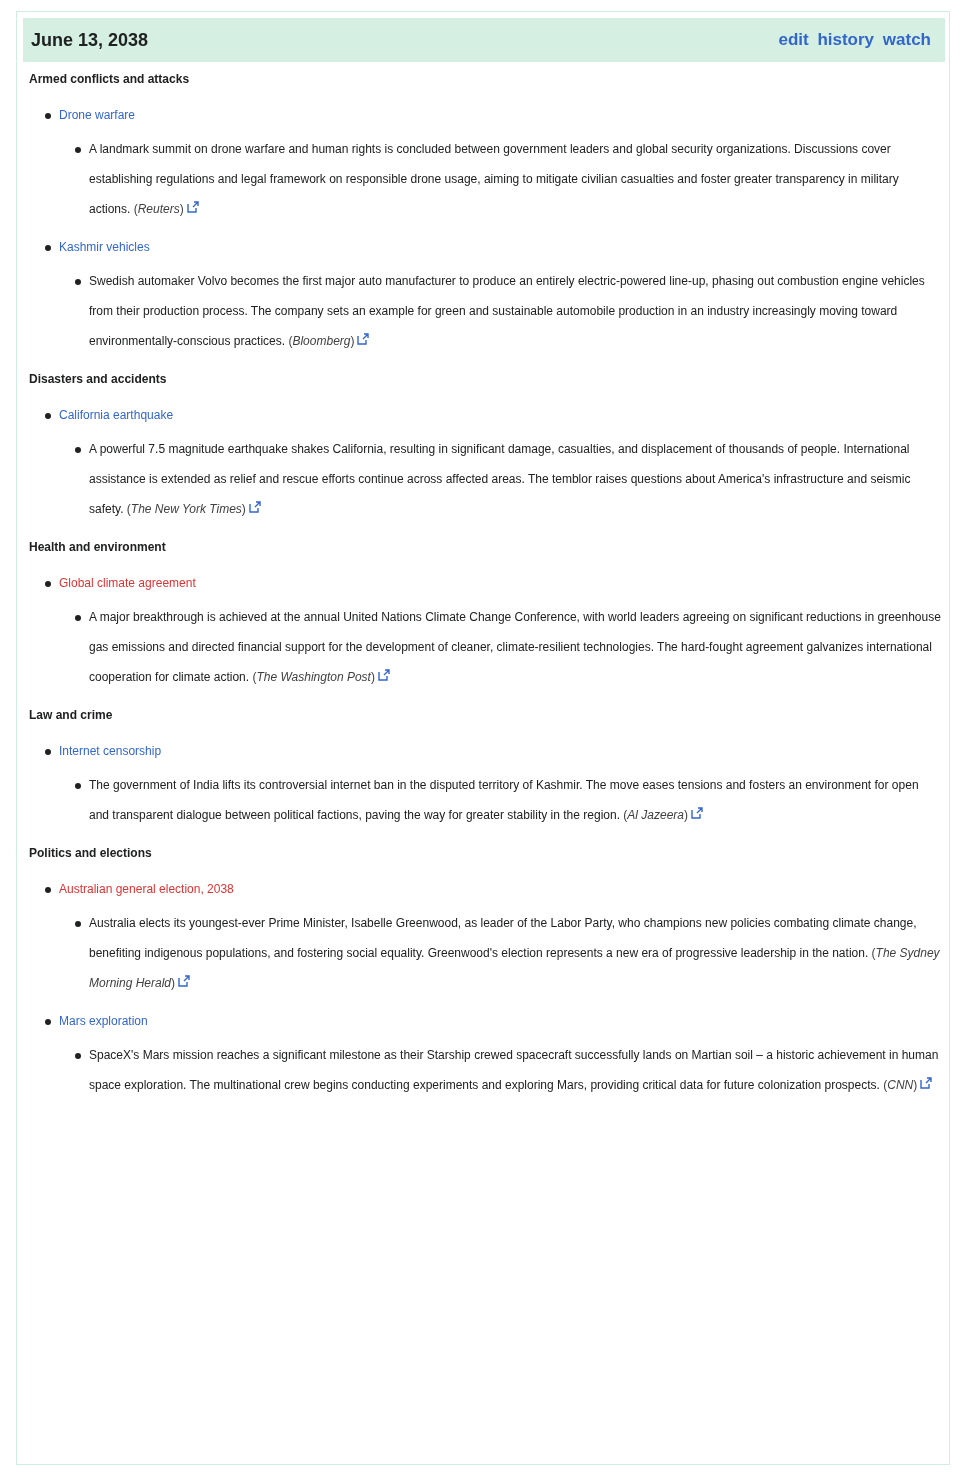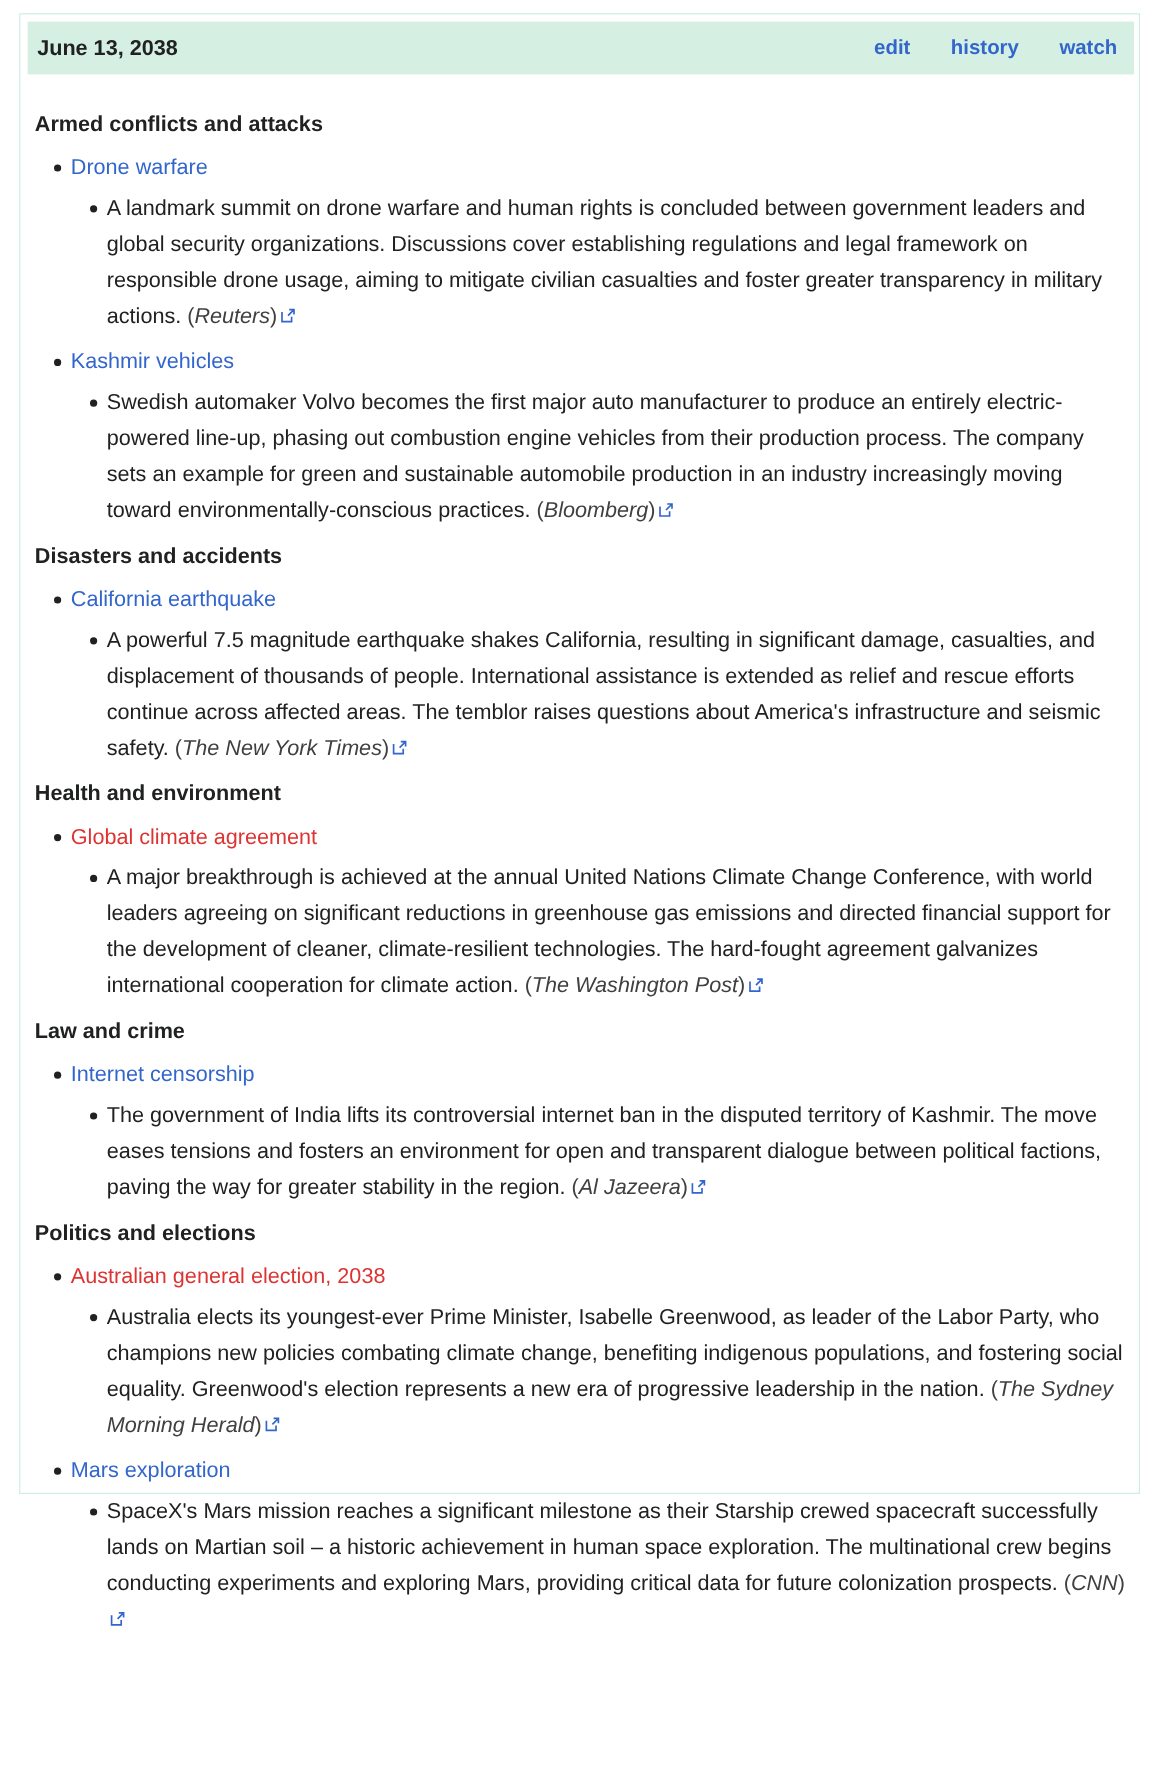--- a/index.html
+++ b/index.html
@@ -1,28 +1,28 @@
 <!DOCTYPE html>
 <html><head>
 <meta charset="utf-8">
 <style>
   html, body { margin: 0; padding: 0; background: #ffffff; }
   body { width: 966px; height: 1482px; font-family: "Liberation Sans", sans-serif; color: #202122; }
   .box {
-    position: absolute; left: 16px; top: 11px; width: 934px; height: 1234px;
+    position: absolute; left: 16px; top: 11px; width: 934px; height: 1454px;
     border: 1px solid #cfeee0; box-sizing: border-box; background: #fff;
   }
   .header {
     position: absolute; left: 6px; top: 6px; width: 922px; height: 44px;
     background: #d5f0e2; box-sizing: border-box;
   }
   .date { position: absolute; left: 8px; top: 12px; font-size: 18px; font-weight: bold; color: #202122; }
   .actions { position: absolute; right: 14px; top: 12px; font-size: 17px; font-weight: bold; }
-  .actions a { color: #3366cc; text-decoration: none; margin-left: 29px; cursor: pointer; }
-  .content { position: absolute; left: 12px; top: 76px; width: 912px; font-size: 18px; line-height: 30px; }
+  .actions a { color: #3366cc; text-decoration: none; margin-left: 4px; cursor: pointer; }
+  .content { position: absolute; left: 12px; top: 52px; width: 912px; font-size: 12px; line-height: 30px; }
   .cat { font-weight: bold; margin: 0; height: 30px; line-height: 30px; margin-top: 0; }
   .cat + .topic { }
   .topic { position: relative; padding-left: 30px; margin-top: 6px; margin-bottom: 4px; }
   .topic::before { content: ""; position: absolute; left: 16px; top: 13px; width: 6px; height: 6px; border-radius: 50%; background: #202122; }
   .topic a { color: #3366cc; text-decoration: none; cursor: pointer; margin-top: 31px; }
   .topic a.red { color: #d33; }
   .story { position: relative; padding-left: 60px; margin-bottom: 8px; }
   .story::before { content: ""; position: absolute; left: 46px; top: 13px; width: 6px; height: 6px; border-radius: 50%; background: #202122; }
   .src { color: #404040; cursor: pointer; }
   .src i { font-style: italic; }

